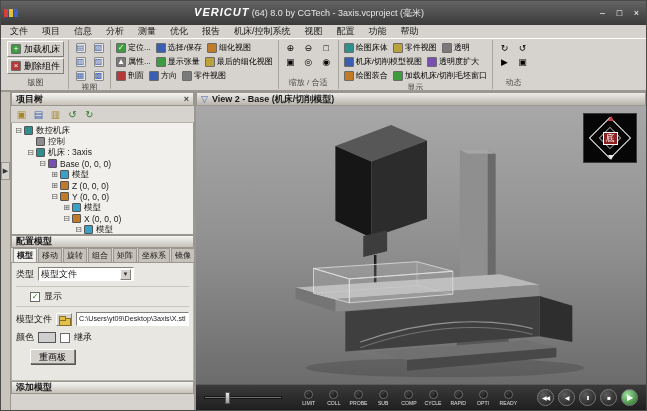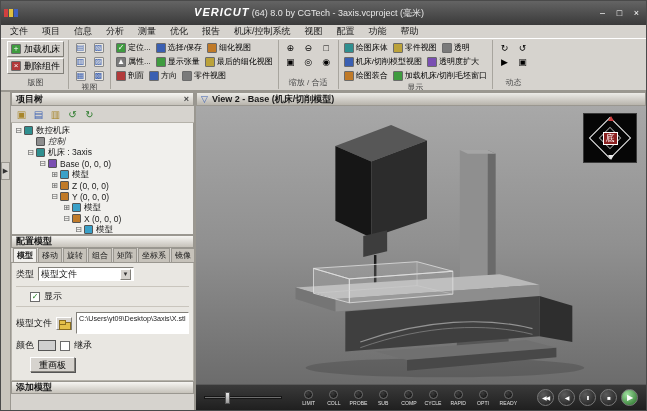--- a/index.html
+++ b/index.html
@@ -50,37 +50,37 @@
   .tree-toolbar { height: 17px; flex: 0 0 17px; display: flex; align-items: center; gap: 2px; padding: 0 3px; border-bottom: 1px solid #b5b2aa; }
   .ttb { width: 15px; height: 14px; border: 1px solid transparent; display: flex; align-items: center; justify-content: center; font-size: 10px; }
   .ttb.green { color: #2e7d2e; } .ttb.gold { color: #a8862a; } .ttb.blue { color: #3a5fb2; }
   .tree { flex: 1; background: #f1f0ed; border: 1px solid #9a9790; border-top: none; overflow: hidden; padding: 2px 0 0 2px; }
   .tree-item { display: flex; align-items: center; height: 11px; white-space: nowrap; font-size: 8.5px; }
   .exp { width: 9px; text-align: center; color: #555; font-size: 8px; flex: 0 0 9px; }
   .ticon { width: 9px; height: 9px; flex: 0 0 9px; margin: 0 3px 0 1px; border: 1px solid #555; border-radius: 1px; }
   .tc-machine { background: #2f8f8f; } .tc-ctrl { background: #8d8d8d; }
   .tc-base { background: #7a4fb2; } .tc-model { background: #39a0c8; }
   .tc-axis { background: #c07a28; } .tc-file { background: #e3d98a; }
-  .tree-item.italic .tlabel { font-style: italic; color: #333; }
+  .tree-item.italic .tlabel { color: #333; }
   .tree-item.selected .tlabel { background: #fff; border: 1px dotted #333; padding: 0 2px; }
 
   .section-header { height: 13px; flex: 0 0 13px; background: linear-gradient(#f6f5f2, #c6c2ba); border: 1px solid #9a9790; display: flex; align-items: center; padding: 0 4px; font-weight: bold; }
   .tabs { height: 15px; flex: 0 0 15px; display: flex; align-items: flex-end; padding: 2px 2px 0 2px; gap: 1px; border-bottom: 1px solid #9a9790; }
   .tab { border: 1px solid #9a9790; border-bottom: none; background: #c6c2ba; padding: 1px 3px; font-size: 8px; white-space: nowrap; }
   .tab.active { background: #f1f0ed; font-weight: bold; }
   .config-body { flex: 1; background: #e9e7e2; border: 1px solid #b5b2aa; border-top: none; padding: 4px 4px; display: flex; flex-direction: column; gap: 5px; overflow: hidden; }
   .crow { display: flex; align-items: center; gap: 4px; }
   .dropdown { display: flex; align-items: center; justify-content: space-between; width: 96px; height: 14px; background: #fff; border: 1px solid; border-color: #82807a #fff #fff #82807a; padding: 0 2px; }
   .dropdown .arrow { width: 11px; height: 11px; background: #d6d3ce; border: 1px solid; border-color: #fff #82807a #82807a #fff; font-size: 6px; display: flex; align-items: center; justify-content: center; color: #333; }
   .checkbox { width: 10px; height: 10px; background: #fff; border: 1px solid #6b6b6b; display: flex; align-items: center; justify-content: center; font-size: 8px; color: #1c7a1c; font-weight: bold; }
   .show-row { border-top: 1px solid #c9c5bd; border-bottom: 1px solid #c9c5bd; padding: 3px 0 3px 14px; }
   .browse { width: 16px; height: 13px; background: #d6d3ce; border: 1px solid; border-color: #fff #82807a #82807a #fff; position: relative; }
   .browse::before { content: ""; position: absolute; left: 2px; top: 4px; width: 10px; height: 6px; background: #e3c04a; border: 1px solid #8a6d1f; }
   .browse::after { content: ""; position: absolute; left: 2px; top: 2px; width: 5px; height: 3px; background: #e3c04a; border: 1px solid #8a6d1f; }
-  .path-input { flex: 1; height: 22px; background: #fff; border: 1px solid; border-color: #82807a #fff #fff #82807a; font-size: 7.2px; line-height: 12px; padding: 0 2px; white-space: nowrap; overflow: hidden; }
+  .path-input { flex: 1; height: 14px; background: #fff; border: 1px solid; border-color: #82807a #fff #fff #82807a; font-size: 7.2px; line-height: 12px; padding: 0 2px; white-space: nowrap; overflow: hidden; }
   .swatch { width: 18px; height: 11px; background: #cfcfcf; border: 1px solid #555; }
   .pushbtn { align-self: flex-start; margin-left: 14px; background: #d6d3ce; border: 1px solid; border-color: #fff #82807a #82807a #fff; box-shadow: 1px 1px 0 #555; padding: 1px 8px; height: 15px; }
   .sidebar-filler { flex: 0 0 16px; background: #d6d3ce; }
 
   
   .viewport { flex: 1; display: flex; flex-direction: column; min-width: 0; }
   .view-header { height: 14px; flex: 0 0 14px; background: linear-gradient(#ecebe7, #b8b4ac); border: 1px solid #9a9790; display: flex; align-items: center; gap: 4px; padding: 0 4px; font-weight: bold; }
   .vh-icon { color: #3a5fb2; font-size: 9px; }
   .view-canvas { flex: 1; position: relative; min-height: 0; }
   .view-canvas svg { position: absolute; inset: 0; width: 100%; height: 100%; }

